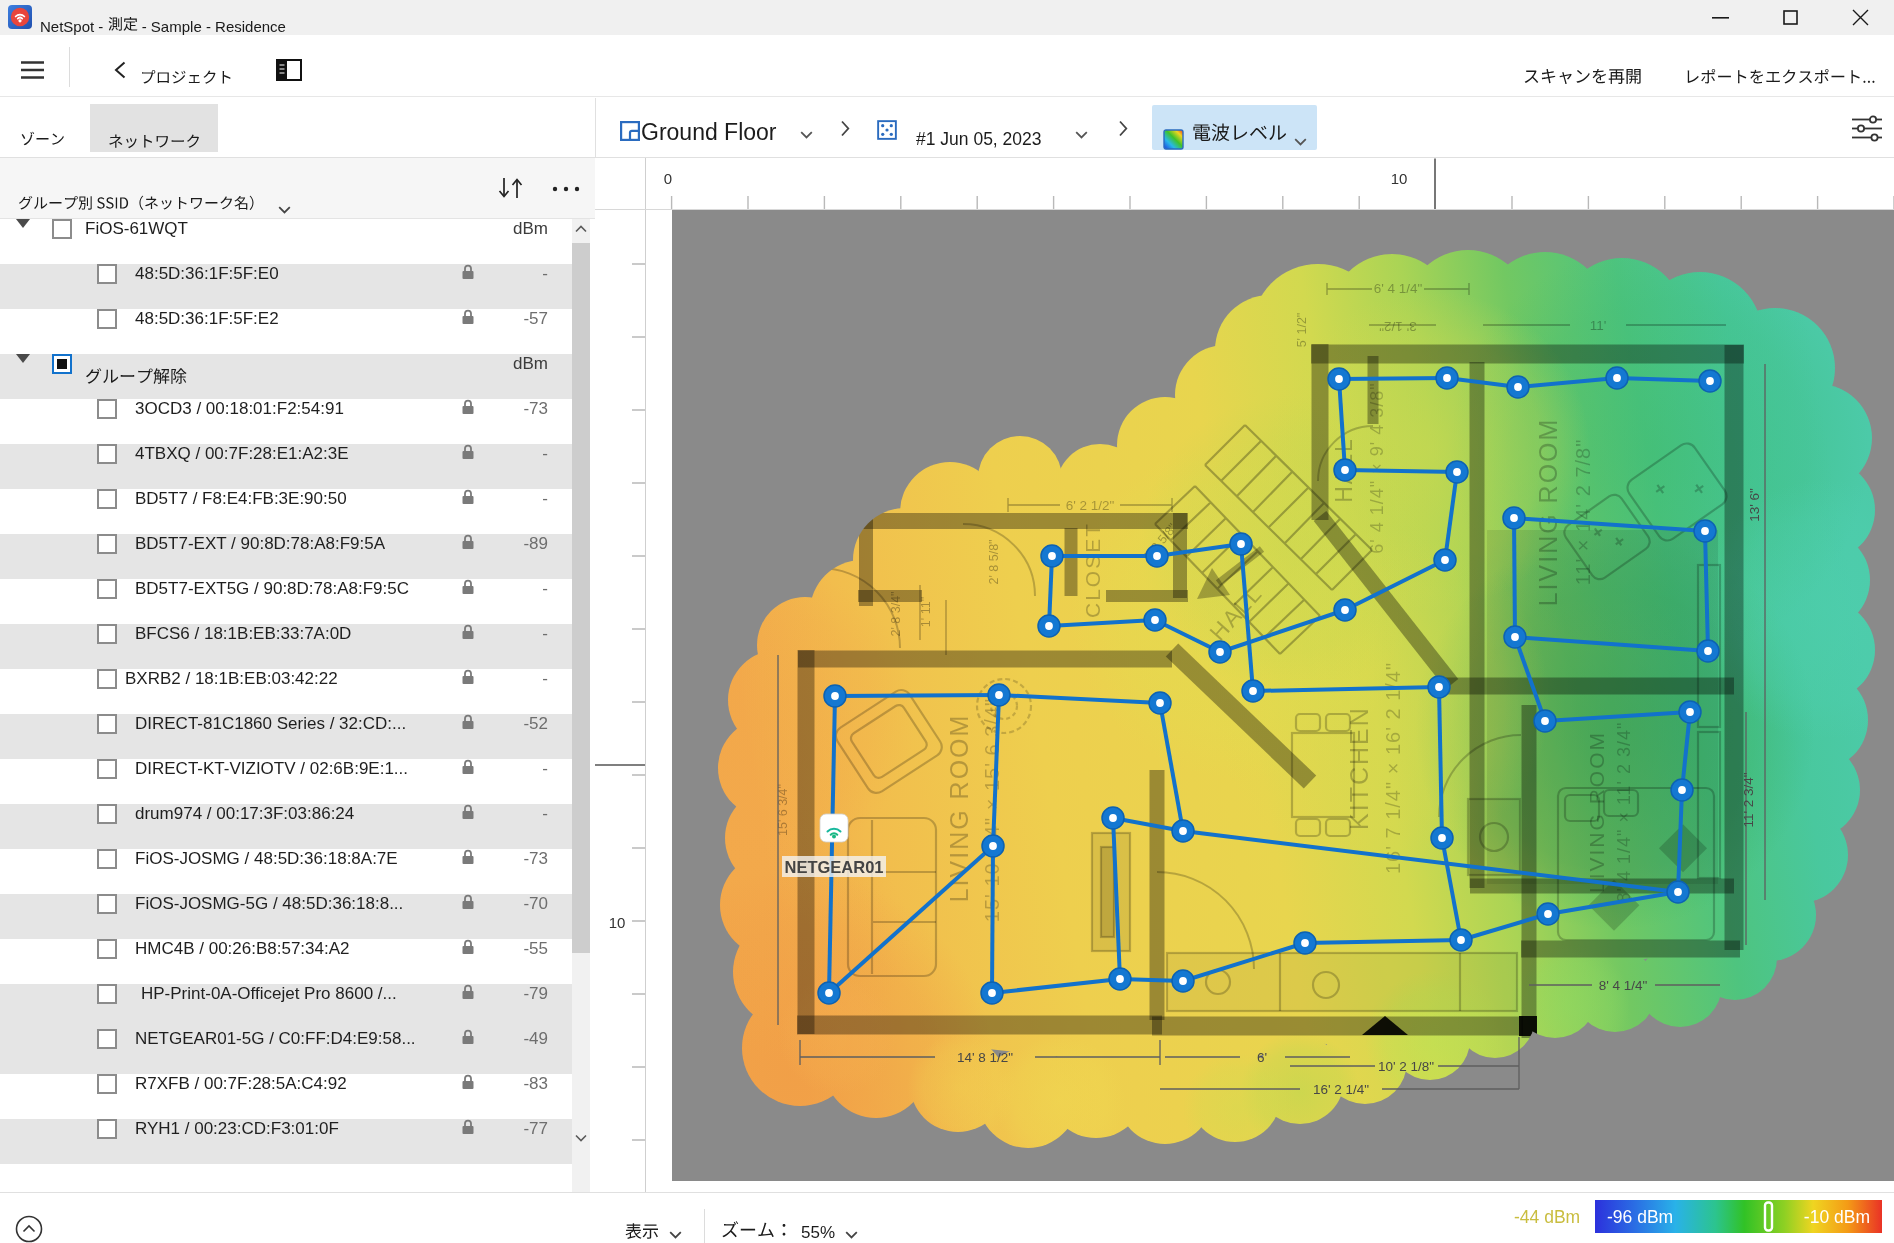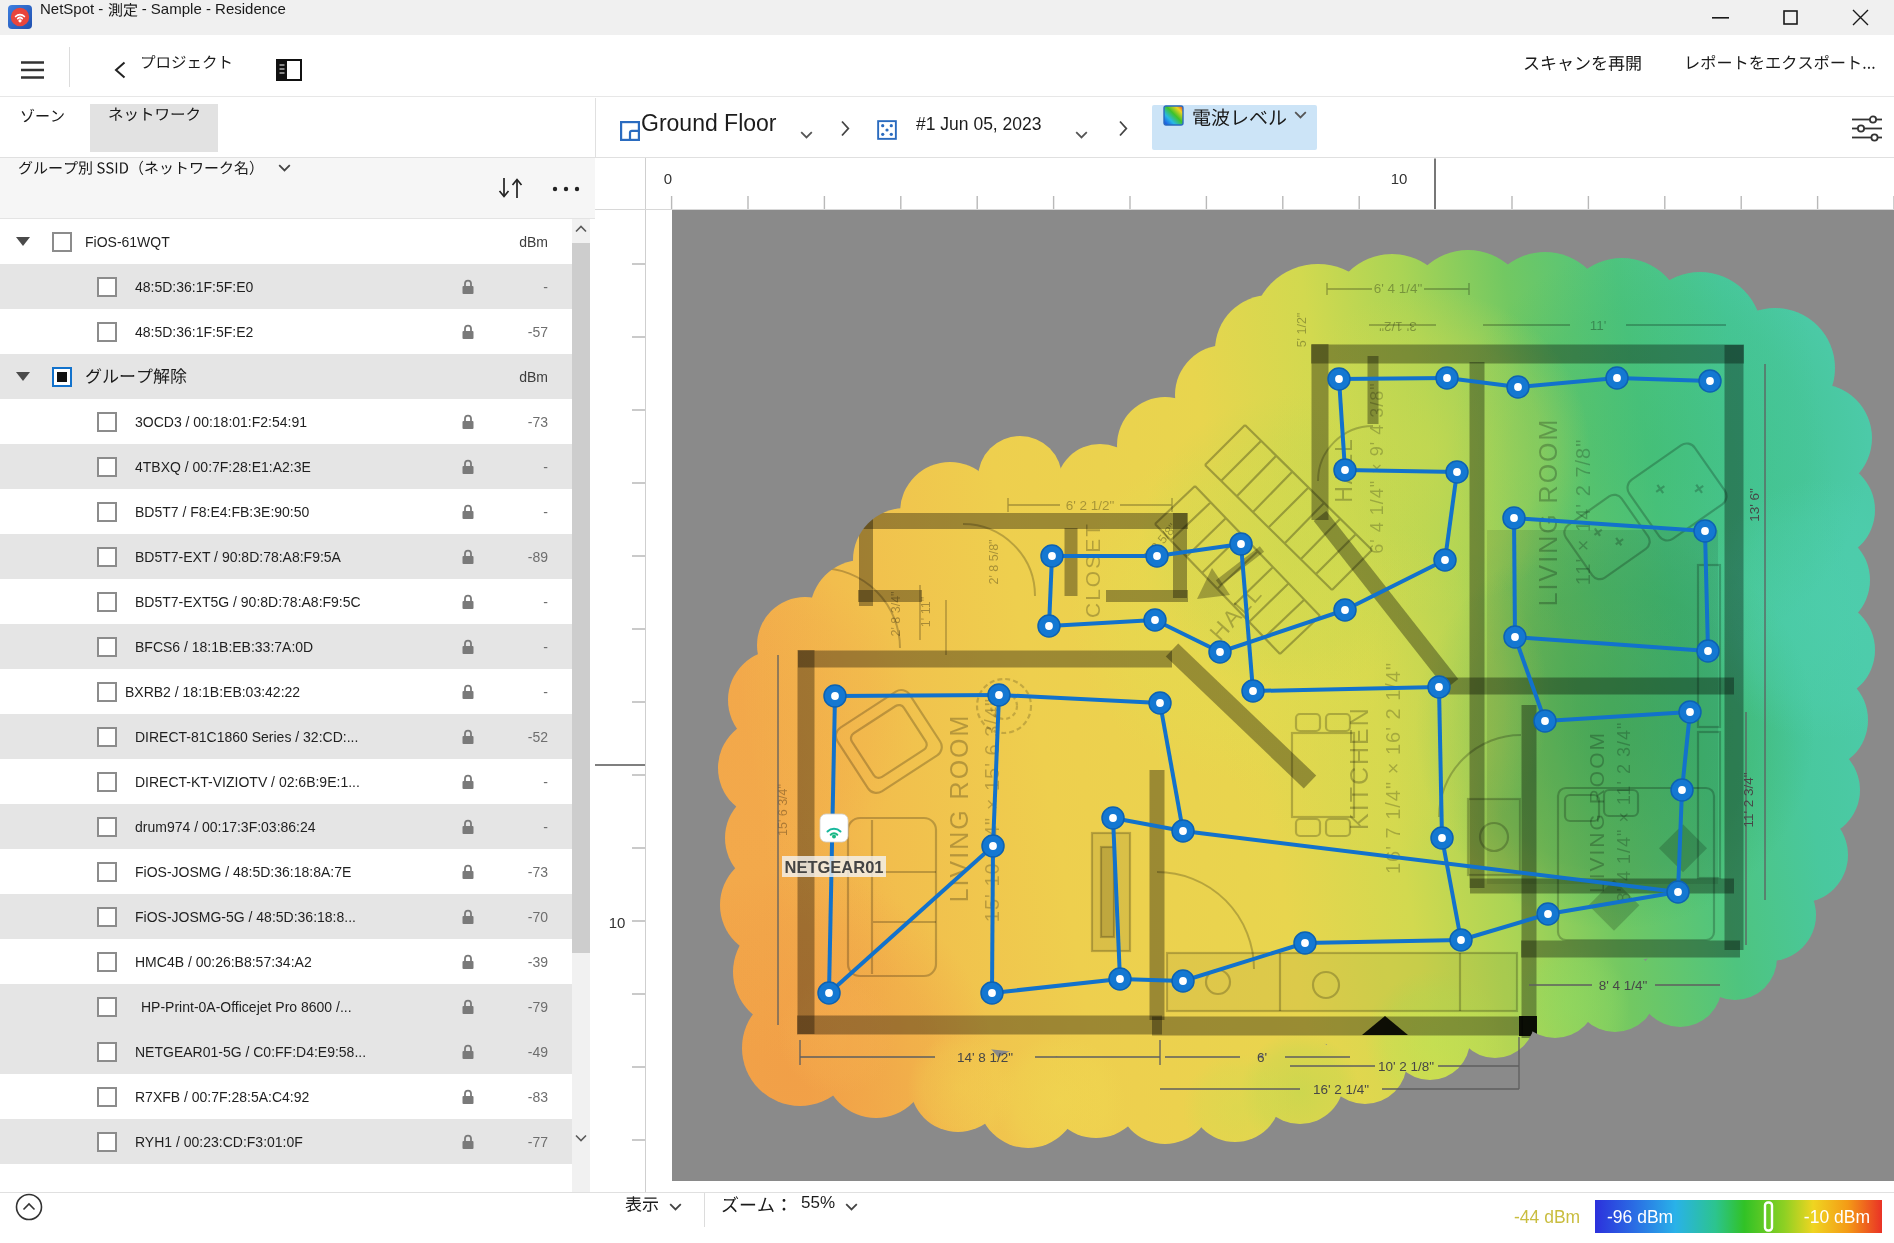--- a/index.html
+++ b/index.html
@@ -1,23 +1,23 @@
 <!DOCTYPE html>
 <html><head><meta charset="utf-8"><style>
 *{margin:0;padding:0;box-sizing:border-box}
 html,body{width:1894px;height:1243px;overflow:hidden}
 body{font-family:"Liberation Sans",sans-serif;background:#fff;position:relative;color:#1f1f1f}
 .abs{position:absolute}
-.flex{display:flex;align-items:flex-start}
+.flex{display:flex;align-items:flex-end}
 #titlebar{left:0;top:0;width:1894px;height:35px;background:#f0f0f0}
 #toolbar{left:0;top:35px;width:1894px;height:62px;background:#fff;border-bottom:1px solid #e7e7e7}
 #tabrow{left:0;top:98px;width:1894px;height:60px;background:#fff;border-bottom:1px solid #e0e0e0}
 #sbheader{left:0;top:158px;width:595px;height:61px;background:#f6f6f6;border-bottom:1px solid #e4e4e4}
 #list{left:0;top:219px;width:572px;height:973px;overflow:hidden}
-.row{display:flex;align-items:center;height:45px;font-size:14px}
+.row{display:flex;height:45px;font-size:17px}
 .row.alt{background:#e5e5e5}
 .tri{width:0;height:0;border-left:7px solid transparent;border-right:7px solid transparent;border-top:9px solid #4a4a4a;margin-left:16px}
 .cb{width:20px;height:20px;border:2px solid #8c8c8c;background:#fff;flex:none;position:relative}
 .cb.ind{border-color:#1272cc}
 .cb.ind::after{content:"";position:absolute;left:3px;top:3px;width:10px;height:10px;background:#111}
 .cb.chk{background:#1374ce;border-color:#1374ce}
 .cb.chk::after{content:"";position:absolute;left:3px;top:4px;width:9px;height:4px;border-left:2.5px solid #fff;border-bottom:2.5px solid #fff;transform:rotate(-48deg)}
 .dbm{position:absolute;right:24px;color:#6e6e6e}
 .dbmh{position:absolute;right:24px;color:#3c3c3c}
 .lock{position:absolute;left:461px}
@@ -323,21 +323,21 @@
       </svg>
 <span class="dbm">-70</span>
 </div>
 <div class="row" style="position:relative">
 <span class="cb" style="margin-left:97px"></span>
 <span style="margin-left:18px">HMC4B / 00:26:B8:57:34:A2</span>
 <svg class="lock" width="14" height="16" viewBox="0 0 14 16">
         <rect x="1.5" y="7" width="11" height="8" rx="1" fill="#7a7a7a"></rect>
         <path d="M4 7 V4.6 a3 3 0 0 1 6 0 V7" fill="none" stroke="#7a7a7a" stroke-width="1.8"></path>
       </svg>
-<span class="dbm">-39</span>
+<span class="dbm">-55</span>
 </div>
 <div class="row alt" style="position:relative">
 <span class="cb" style="margin-left:97px"></span>
 <span style="margin-left:24px">HP-Print-0A-Officejet Pro 8600 /...</span>
 <svg class="lock" width="14" height="16" viewBox="0 0 14 16">
         <rect x="1.5" y="7" width="11" height="8" rx="1" fill="#7a7a7a"></rect>
         <path d="M4 7 V4.6 a3 3 0 0 1 6 0 V7" fill="none" stroke="#7a7a7a" stroke-width="1.8"></path>
       </svg>
 <span class="dbm">-79</span>
 </div>

